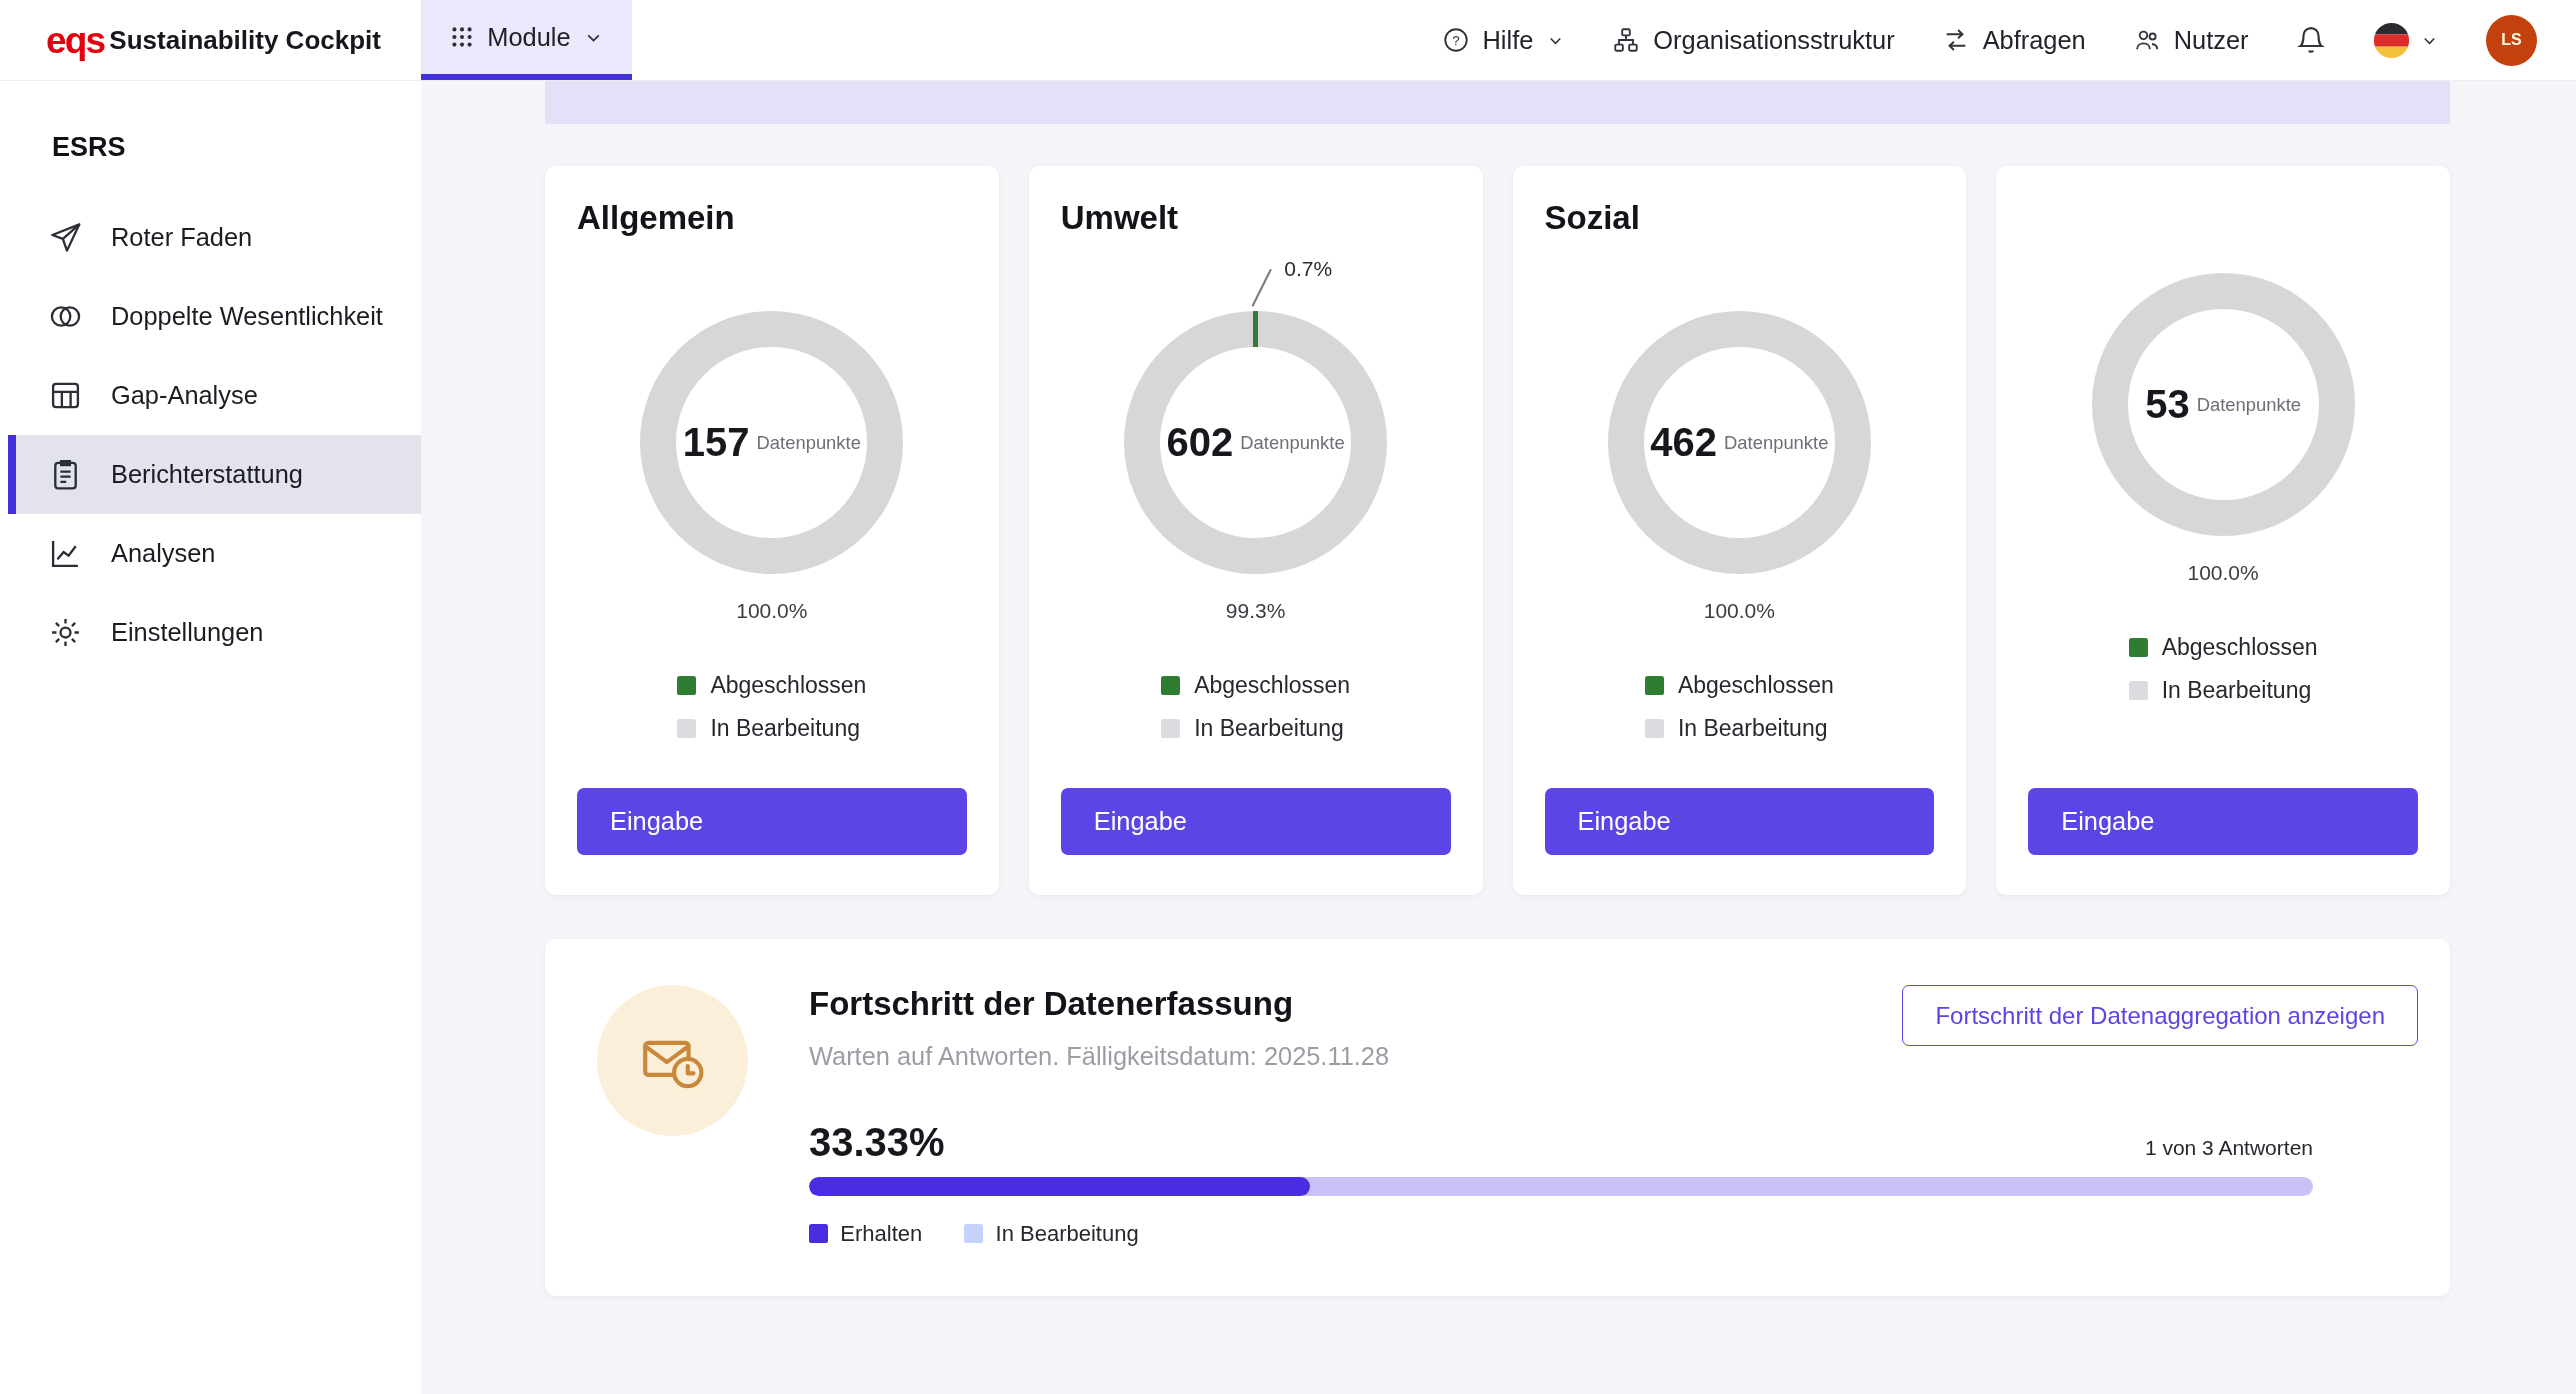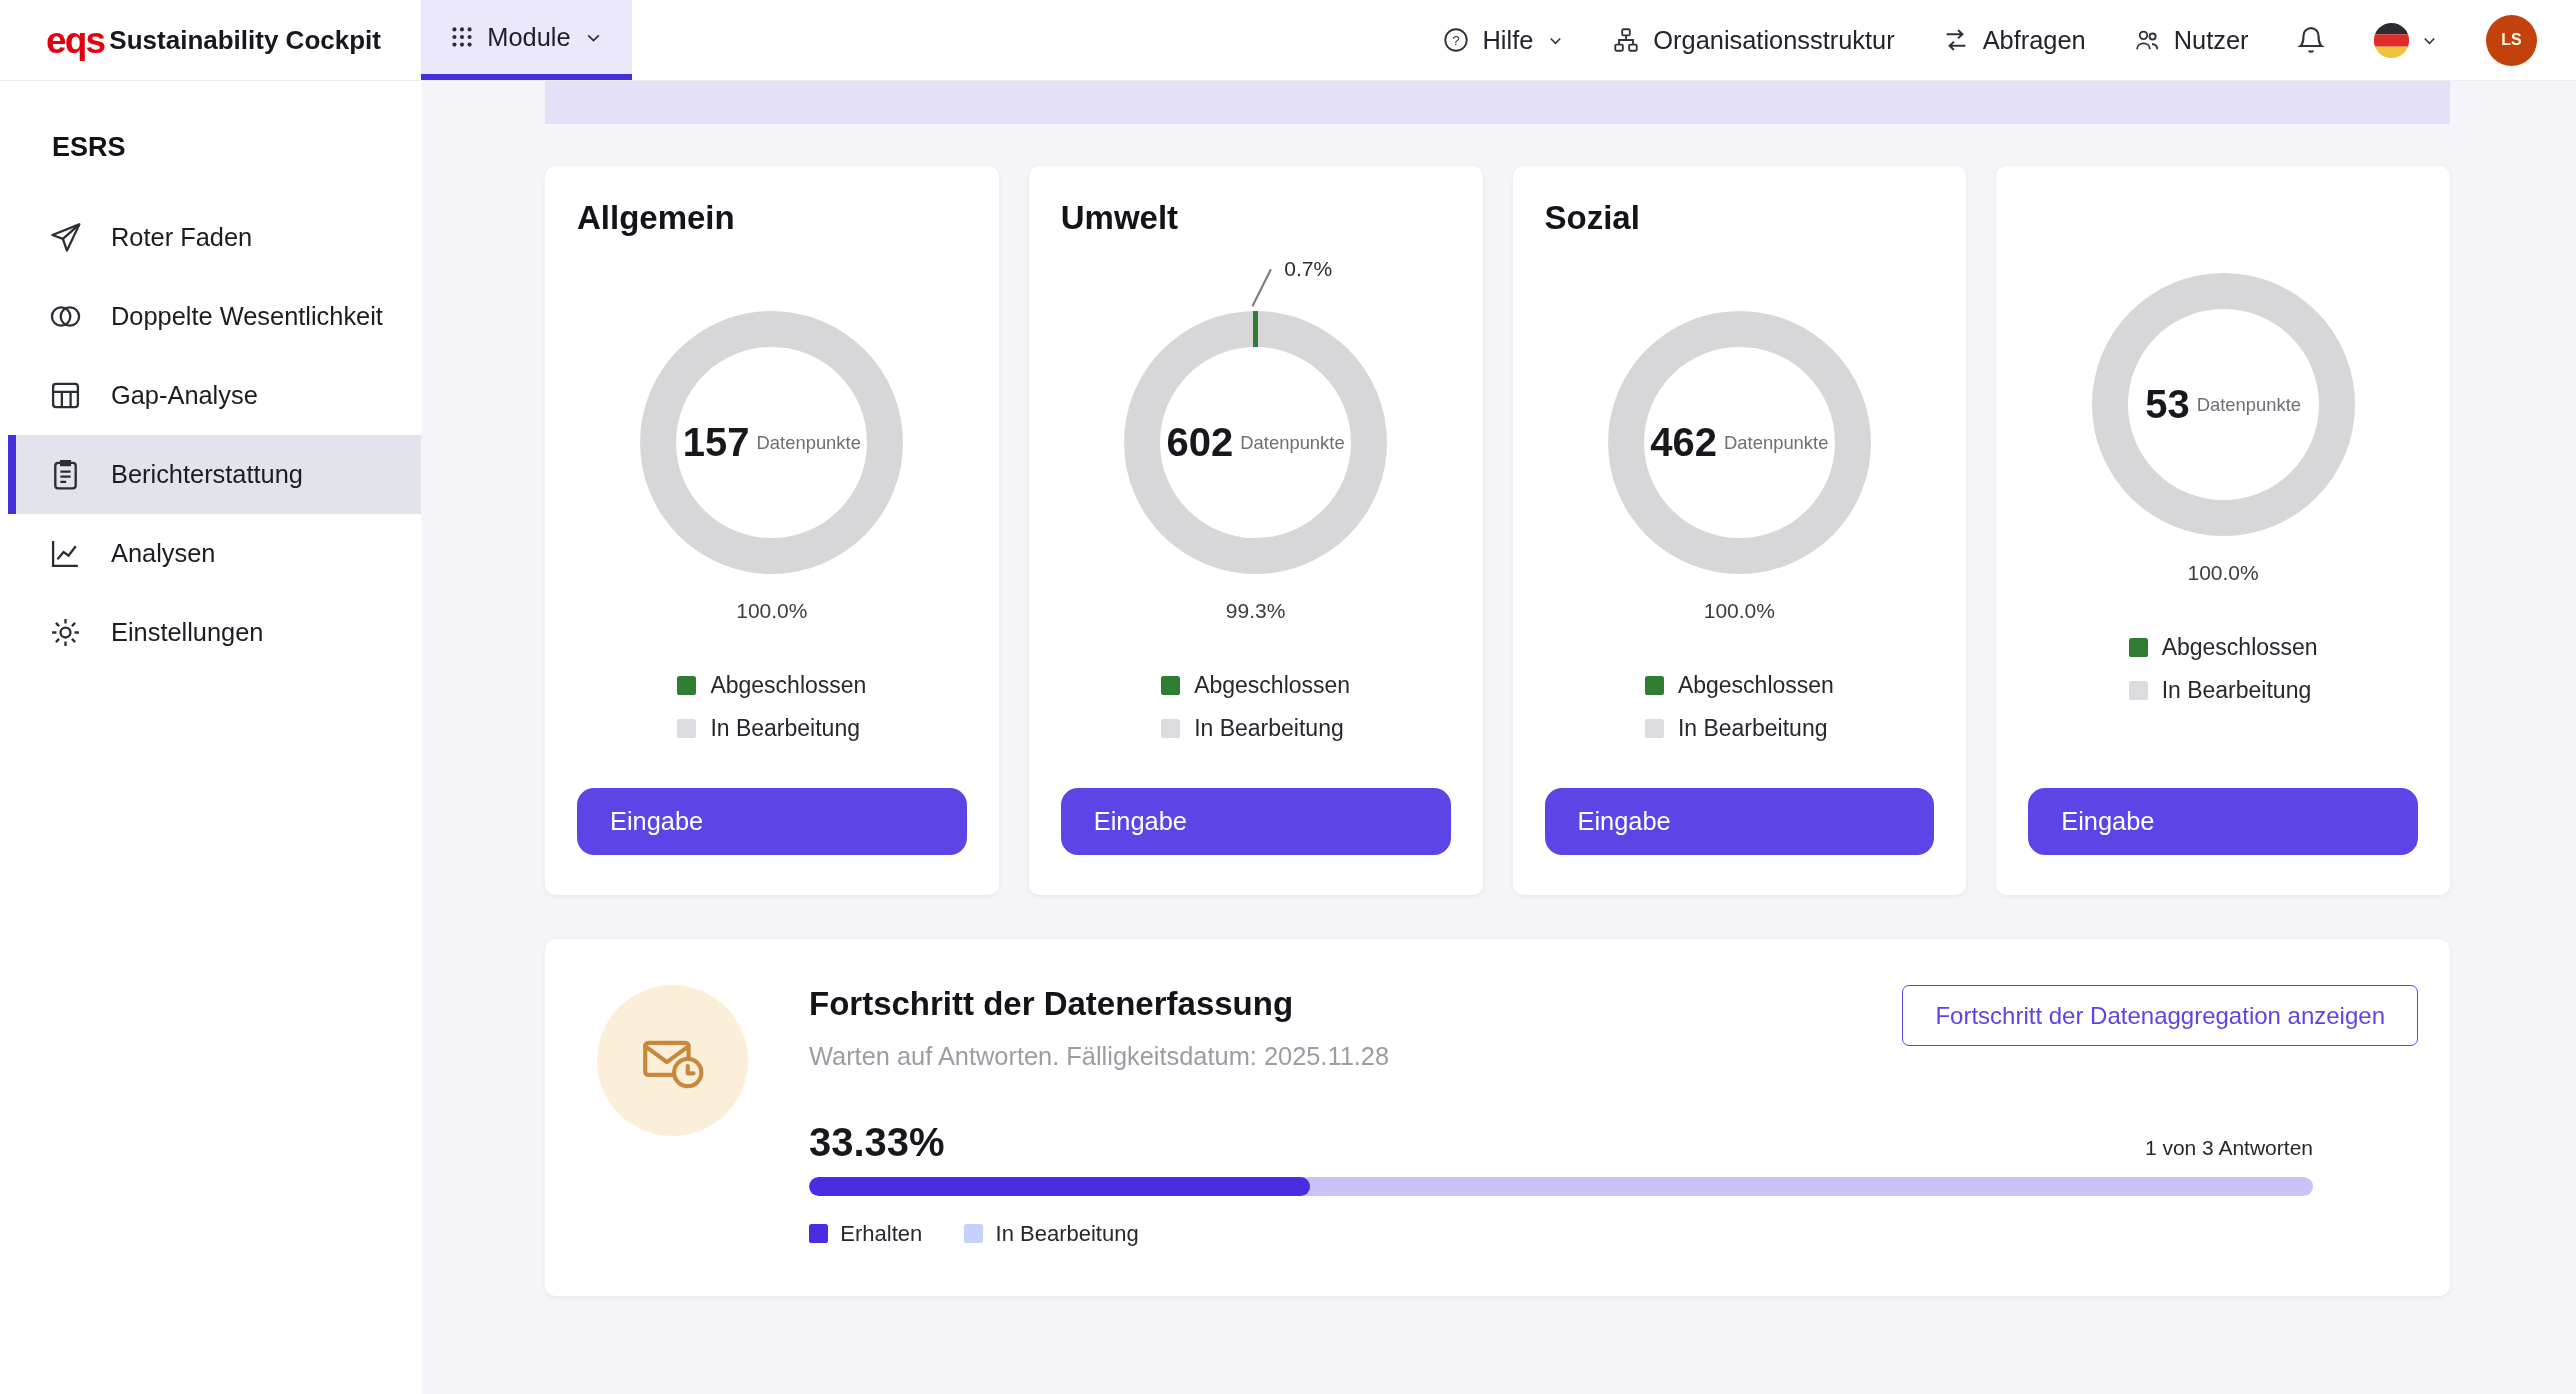--- a/index.html
+++ b/index.html
@@ -81,21 +81,21 @@
   .donut-unit { font-size: 18.4px; color: #6d6f76; }
   .donut-pct { text-align: center; margin-top: 24.5px; font-size: 21px; color: #3c3e44; }
   .callout { position: absolute; top: -47px; left: 124px; display: flex; align-items: flex-start; z-index: 2; }
   .callout span { font-size: 21px; color: #2b2d33; margin-left: 6.1px; transform: translateY(-7px); }
   .legend { margin: 49px auto 0; display: flex; flex-direction: column; gap: 16px; }
   .legend-row { display: flex; align-items: center; gap: 14px; font-size: 23px; color: #26282e; }
   .sq { width: 19px; height: 19px; border-radius: 2.6px; flex: none; }
   .sq.green { background: #2e7d33; }
   .sq.gray  { background: #dcdce0; }
   .eingabe {
-    margin-top: auto; height: 67px; background: #5b45e6; border: none; border-radius: 17px;
+    margin-top: auto; height: 67px; background: #5b45e6; border: none; border-radius: 7px;
     color: #fff; font-size: 25.4px; text-align: left; padding: 0 33px;
     font-family: inherit; cursor: pointer;
   }
 
   
   .pcard {
     margin-top: 44px; background: #fff; border-radius: 10.5px;
     padding: 46px 32px 49px 26px; display: flex; align-items: flex-start;
     box-shadow: 0 1.8px 5.3px rgba(22,22,45,0.05);
   }

